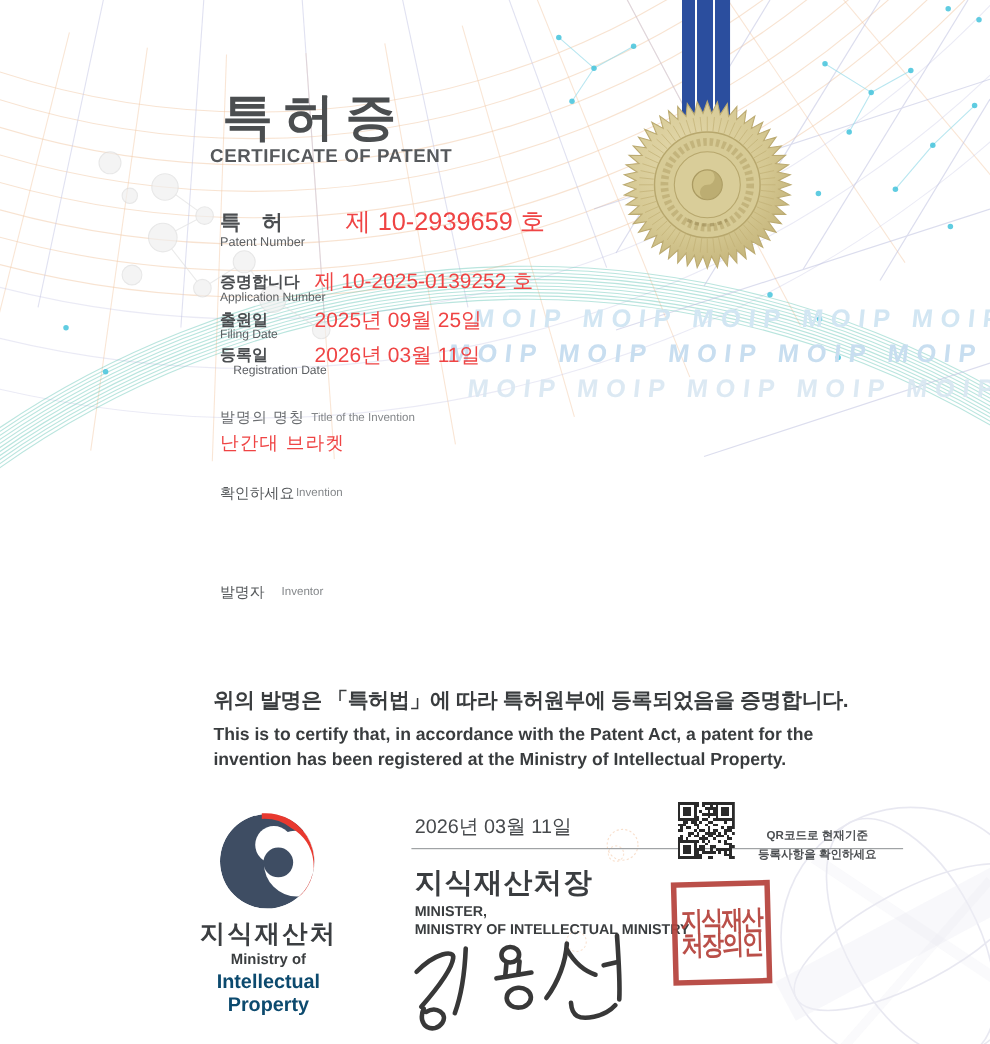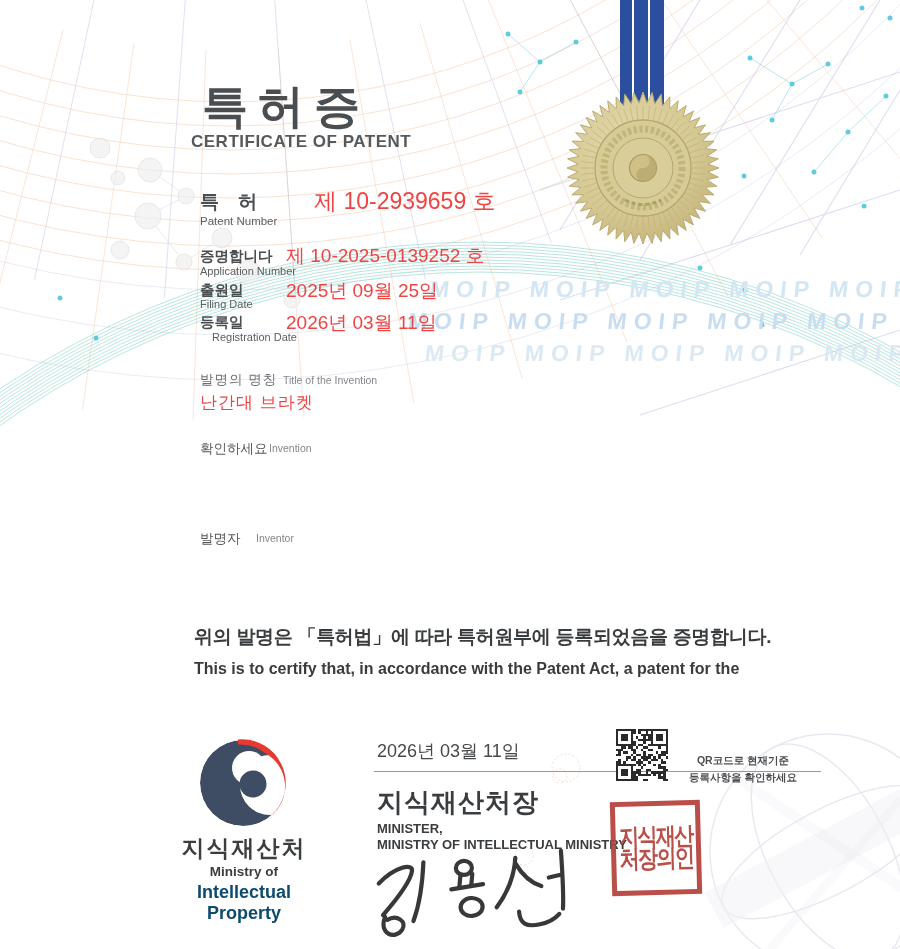--- a/index.html
+++ b/index.html
@@ -269,20 +269,21 @@
   <div class="abs content" style="left:269px;top:442px;font-size:10.5px;color:#84878a;">Invention</div>
   <div class="abs content value" style="left:200px;top:462px;font-size:15px;"></div>
 
   <div class="abs content" style="left:200px;top:530px;font-size:13.5px;color:#55585b;">발명자</div>
   <div class="abs content" style="left:256px;top:532px;font-size:10.5px;color:#84878a;">Inventor</div>
   <div class="abs content value" style="left:200px;top:552px;font-size:15px;"></div>
 
   <div class="abs content" style="left:194px;top:624px;font-size:19px;font-weight:700;color:#393c3e;letter-spacing:-.3px;white-space:nowrap;">위의 발명은 「특허법」에 따라 특허원부에 등록되었음을 증명합니다.</div>
   <div class="abs content" style="left:194px;top:658px;font-size:16px;font-weight:700;color:#393c3e;line-height:1.4;">
     <div>This is to certify that, in accordance with the Patent Act, a patent for the</div>
+    <div>invention has been registered at the Ministry of Intellectual Property.</div>
   </div>
 
   <svg class="abs content" style="left:191px;top:731px;" width="104" height="104" viewBox="-52 -52 104 104">
     <defs>
         <clipPath id="logoClip">
           <circle cx="0" cy="0" r="43"></circle>
         </clipPath>
       </defs>
     <g clip-path="url(#logoClip)">
       <circle cx="0" cy="0" r="43" fill="#3e4d63"></circle>

